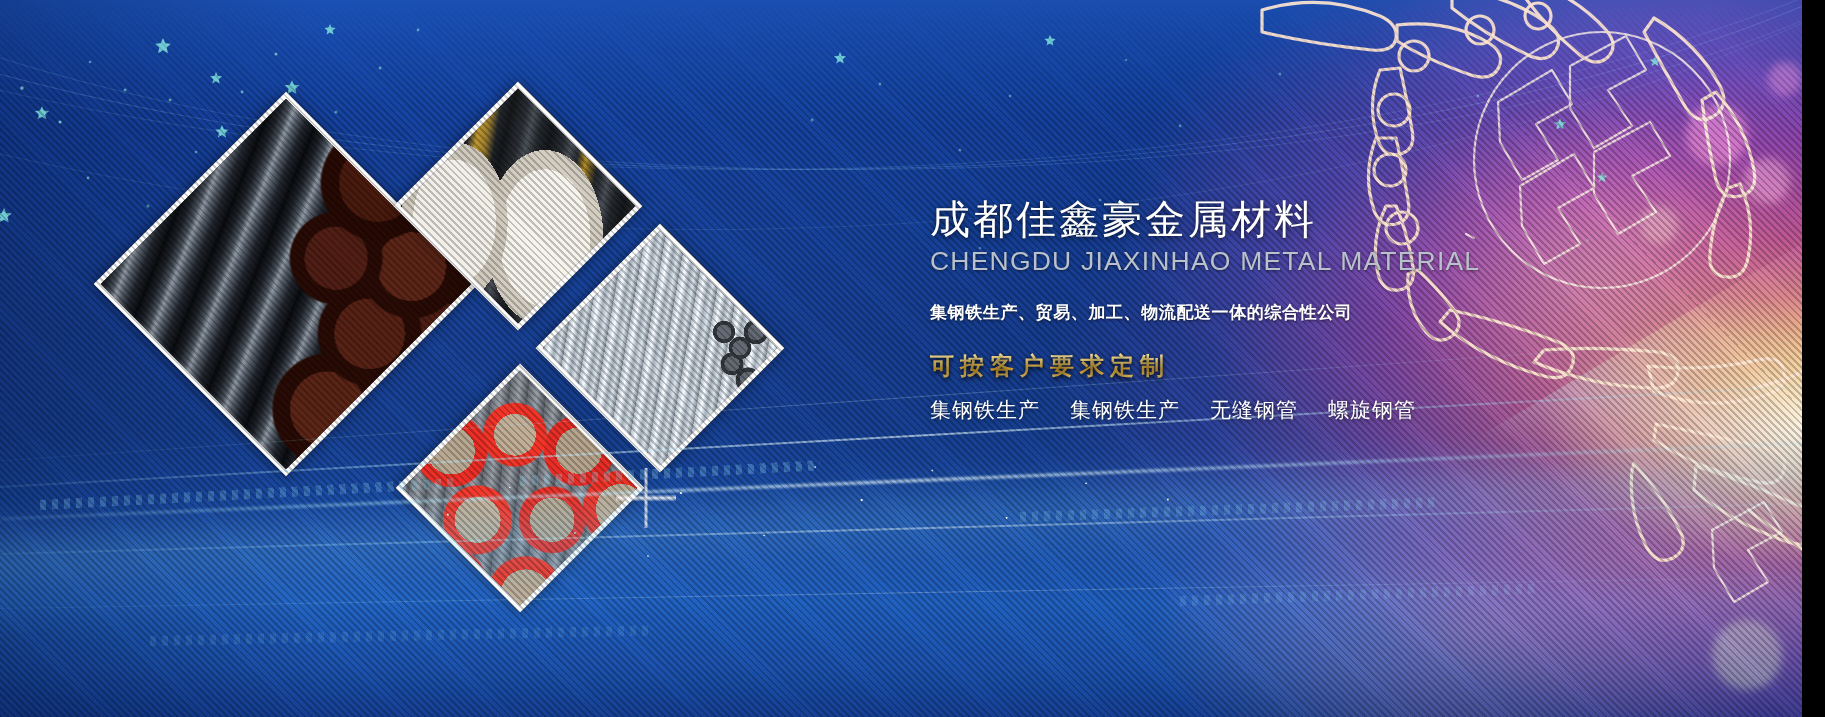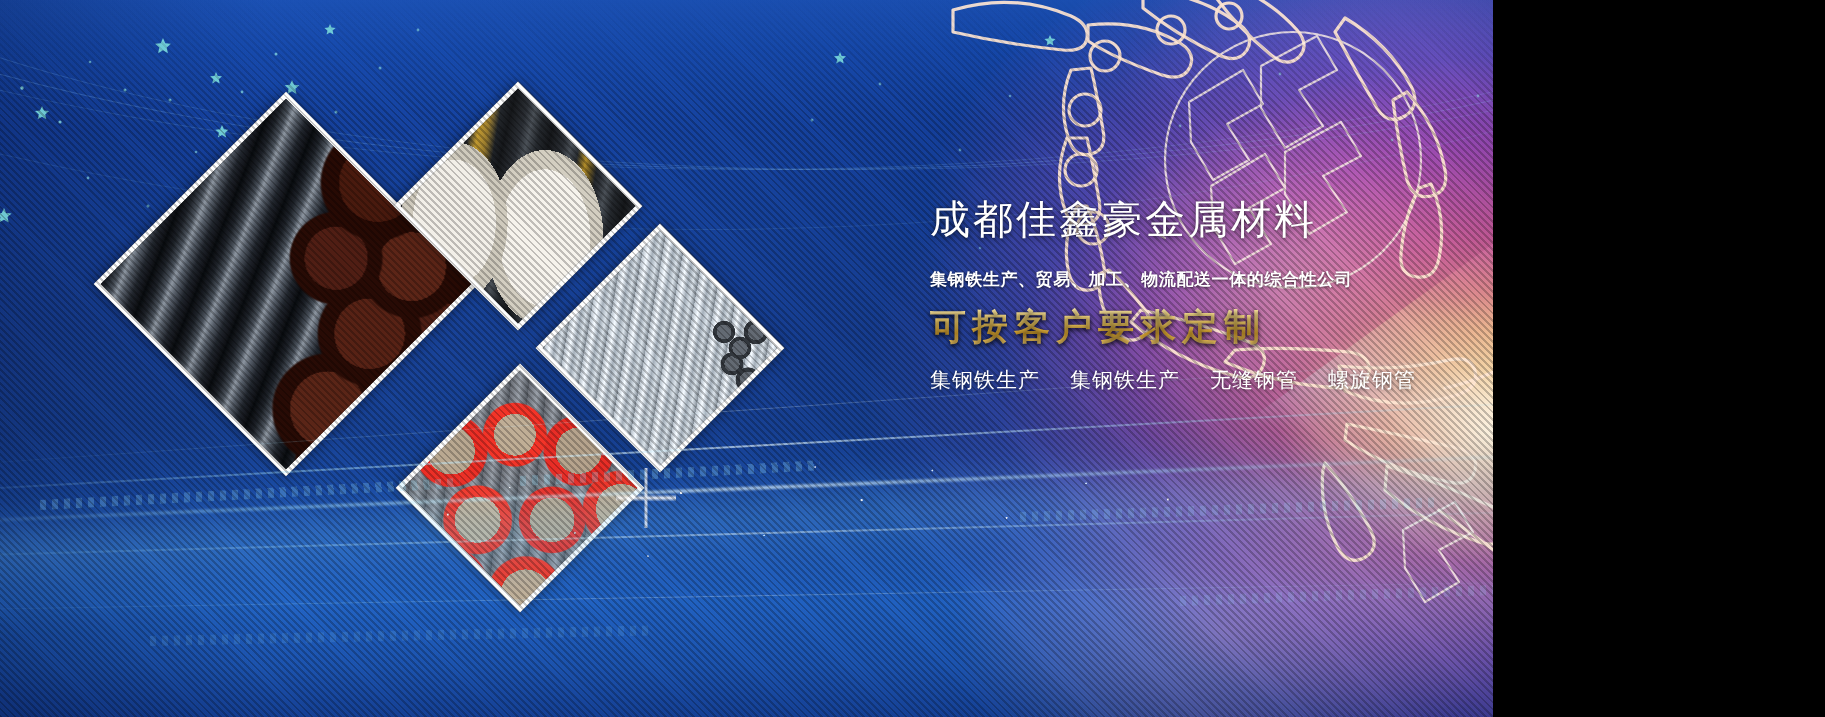--- a/index.html
+++ b/index.html
@@ -1,21 +1,21 @@
 <!DOCTYPE html>
 <html lang="zh"><head>
 <meta charset="utf-8">
 <title>Banner</title>
 <style>
   * { margin:0; padding:0; box-sizing:border-box; }
   html,body { width:1825px; height:717px; overflow:hidden; background:#000; }
   body { font-family:"Liberation Sans","DejaVu Sans",sans-serif; }
 
   #banner {
-    position:relative; width:1493px; height:717px; overflow:hidden;
+    position:relative; width:1802px; height:717px; overflow:hidden;
     background:#0b2a7a;
   }
 
   
   .layer { position:absolute; inset:0; }
 
   
   .bg-base {
     background:
       linear-gradient(180deg,
@@ -248,22 +248,22 @@
     color:#b9c2cc;
     text-shadow:0 1px 3px rgba(0,0,0,.5);
   }
   .t-tag {
     margin-top:25px;
     font-size:17px; font-weight:700; letter-spacing:.6px; color:#ffffff;
     text-shadow:0 1px 3px rgba(0,0,0,.65);
     font-family:"DejaVu Serif","Liberation Serif",serif;
   }
   .t-gold {
-    margin-top:12px;
-    font-size:36px; font-weight:700; letter-spacing:6px;
+    margin-top:26px;
+    font-size:24px; font-weight:700; letter-spacing:6px;
     font-family:"DejaVu Serif","Liberation Serif",serif;
     background:linear-gradient(180deg,#fff3c0 0%, #f6d169 38%, #e0a92e 62%, #f7dd92 100%);
     -webkit-background-clip:text; background-clip:text; color:transparent;
     text-shadow:0 2px 4px rgba(0,0,0,.45);
     filter:drop-shadow(0 1px 2px rgba(0,0,0,.5));
   }
   .t-products {
     margin-top:14px;
     font-size:21px; color:#ffffff; letter-spacing:1px;
     text-shadow:0 1px 4px rgba(0,0,0,.6);
@@ -460,20 +460,21 @@
     <div class="dashband" style="left:1180px;top:596px; width:360px; transform:rotate(-2deg); opacity:.28;"></div>
     <div class="dashband" style="left:150px; top:636px; width:500px; transform:rotate(-1.2deg); opacity:.22;"></div>
   </div>
 
   <div class="layer bg-stripes-fade"></div>
 
   <div class="textblock">
 
     <div class="t-cn">成都佳鑫豪金属材料</div>
 
+    <div class="t-en">CHENGDU JIAXINHAO METAL MATERIAL</div>
 
     <div class="t-tag">集钢铁生产、贸易、加工、物流配送一体的综合性公司</div>
 
     <div class="t-gold">可按客户要求定制</div>
 
     <div class="t-products">
       <span>集钢铁生产</span>
       <span>集钢铁生产</span>
       <span>无缝钢管</span>
       <span>螺旋钢管</span>

